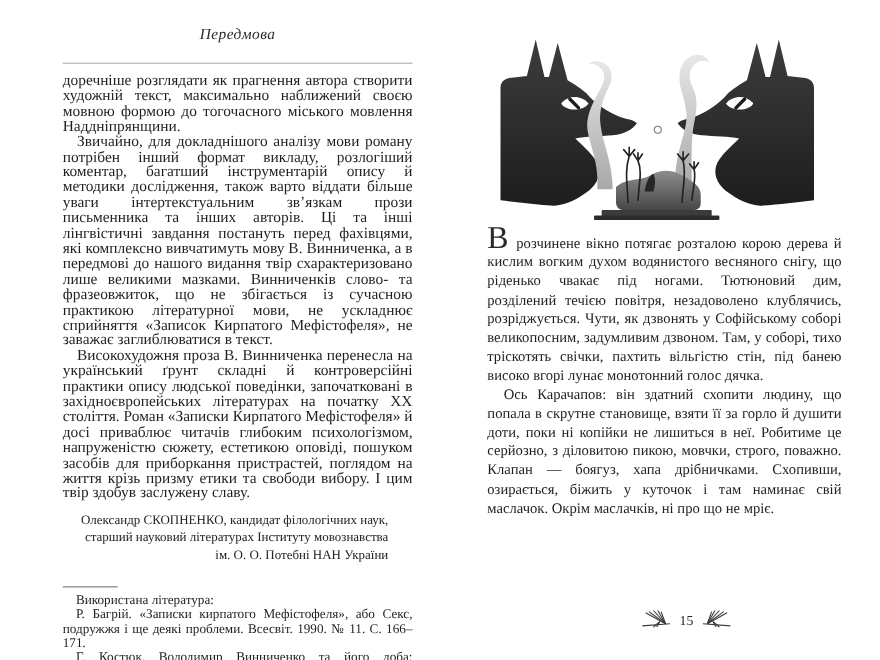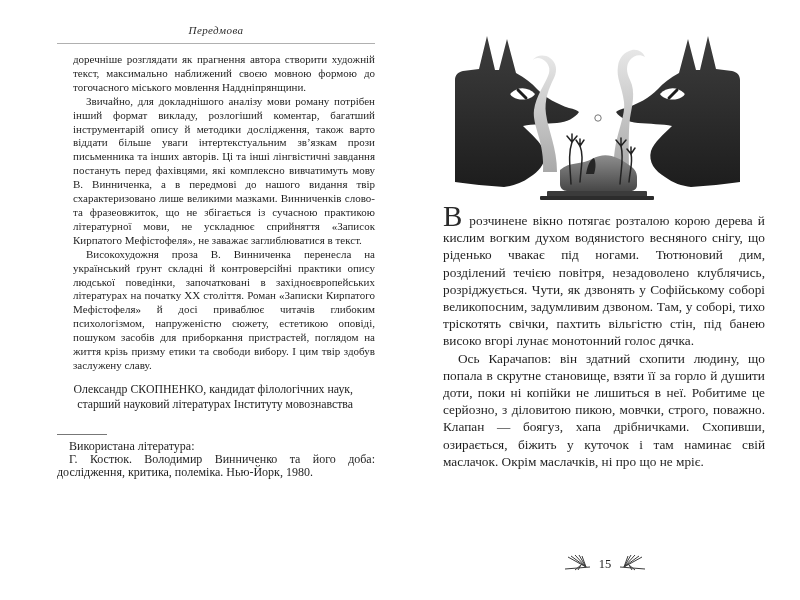--- a/index.html
+++ b/index.html
@@ -6,24 +6,24 @@
   body{
     width:800px;height:600px;overflow:hidden;position:relative;
     background:#ffffff;
     font-family:"Liberation Serif","DejaVu Serif",serif;
     color:#1f1f1f;
   }
   .page{position:absolute;}
   
   .left-page{left:57px;top:24px;width:318px;}
   .chapter-heading{
-    text-align:center;font-style:italic;font-size:11px;letter-spacing:.4px;
-    padding-bottom:7px;border-bottom:1px solid #b0b0b0;color:#2a2a2a;
+    text-align:center;font-style:italic;font-size:14px;letter-spacing:.4px;
+    padding-bottom:17px;border-bottom:1px solid #b0b0b0;color:#2a2a2a;
   }
-  .preface-body{margin-top:9px;font-size:11px;line-height:13.9px;text-align:justify;margin-left:16px;}
+  .preface-body{margin-top:9px;font-size:14px;line-height:13.9px;text-align:justify;}
   .preface-body p{margin:0;}
   .ind{text-indent:13px;}
   .attribution{
     margin-top:9px;text-align:right;padding-right:22px;
     font-size:11.8px;line-height:15.6px;color:#222;
   }
   .footnotes{margin-top:21px;}
   .fn-rule{width:50px;border-top:1px solid #777;margin-bottom:5px;}
   .footnotes .fn-text{font-size:12px;line-height:12.9px;text-align:justify;}
   .footnotes .fn-text div{text-indent:12px;margin:0;}
@@ -33,21 +33,21 @@
   .right-page{left:443px;top:212px;width:322px;}
   .novel-body{font-size:13.3px;line-height:17.2px;text-align:justify;}
   .novel-body p{margin:0;}
   .ind2{text-indent:15px;}
   .initial{
     float:left;height:16px;line-height:16px;font-size:29px;
     margin-right:7px;position:relative;top:-4px;color:#2a2a2a;
   }
   
   .folio{
-    position:absolute;left:444px;top:554px;width:322px;
+    position:absolute;left:463px;top:554px;width:322px;
     display:flex;align-items:center;justify-content:center;gap:7px;
   }
   .folio .num{font-size:12.5px;color:#222;position:relative;top:1px;}
   .flourish{display:block;}
 </style>
 </head>
 <body>
 
 <div>
 
@@ -56,25 +56,27 @@
       <span>Передмова</span>
     </div>
     <div class="preface-body">
       <p>доречніше розглядати як прагнення автора створити художній текст, максимально наближений своєю мовною формою до тогочасного міського мовлення Наддніпрянщини.</p>
       <p class="ind">Звичайно, для докладнішого аналізу мови роману потрібен інший формат викладу, розлогіший коментар, багатший інструментарій опису й методики дослідження, також варто віддати більше уваги інтертекстуальним зв’язкам прози письменника та інших авторів. Ці та інші лінгвістичні завдання постануть перед фахівцями, які комплексно вивчатимуть мову В. Винниченка, а в передмові до нашого видання твір схарактеризовано лише великими мазками. Винниченків слово- та фразеовжиток, що не збігається із сучасною практикою літературної мови, не ускладнює сприйняття «Записок Кирпатого Мефістофеля», не заважає заглиблюватися в текст.</p>
       <p class="ind">Високохудожня проза В. Винниченка перенесла на український ґрунт складні й контроверсійні практики опису людської поведінки, започатковані в західноєвропейських літературах на початку ХХ століття. Роман «Записки Кирпатого Мефістофеля» й досі приваблює читачів глибоким психологізмом, напруженістю сюжету, естетикою оповіді, пошуком засобів для приборкання пристрастей, поглядом на життя крізь призму етики та свободи вибору. І цим твір здобув заслужену славу.</p>
     </div>
     <div class="attribution">
       <div>Олександр СКОПНЕНКО, кандидат філологічних наук,</div>
       <div>старший науковий літературах Інституту мовознавства</div>
+      <div>ім. О. О. Потебні НАН України</div>
     </div>
     <div class="footnotes">
       <div class="fn-rule"></div>
       <div class="fn-text">
         <div>Використана література:</div>
+        <div>Р. Багрій. «Записки кирпатого Мефістофеля», або Секс, подружжя і ще деякі проблеми. Всесвіт. 1990. № 11. С. 166–171.</div>
         <div>Г. Костюк. Володимир Винниченко та його доба: дослідження, критика, полеміка. Нью-Йорк, 1980.</div>
       </div>
     </div>
   </div>
 
   <svg class="illustration" viewBox="0 0 344 186" aria-hidden="true">
     <defs>
       <linearGradient id="gHead" x1="0" y1="0" x2="0" y2="1">
         <stop offset="0" stop-color="#3d3d3d"></stop>
           <stop offset="1" stop-color="#1d1d1d"></stop>

